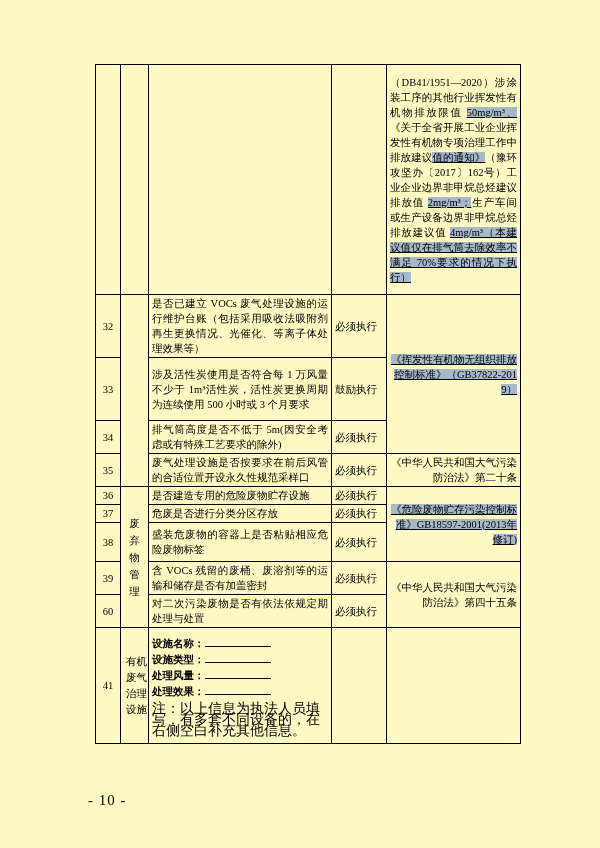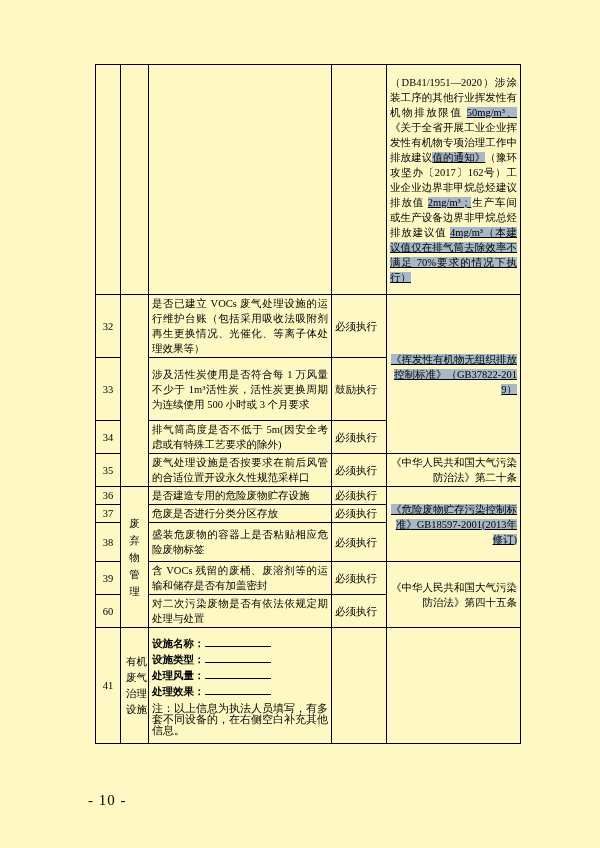--- a/index.html
+++ b/index.html
@@ -71,21 +71,21 @@
   tr.h41 { height: 116px; }
 
   .form-cell { vertical-align: middle; padding: 4px 6px; text-align: left; }
   .field { line-height: 16px; white-space: nowrap; font-weight: bold; }
   .blank {
     display: inline-block;
     width: 66px; height: 10px;
     border-bottom: 1px solid #000;
     vertical-align: baseline;
   }
-  .note { font-size: 11px; line-height: 11px; margin-top: 3px; text-align: left; word-break: break-all; }
+  .note { font-size: 14px; line-height: 11px; margin-top: 3px; text-align: left; word-break: break-all; }
 
   .footer {
     position: absolute;
     left: 88px; top: 792px;
     font-size: 15px;
     letter-spacing: 1px;
   }
 </style>
 </head>
 <body>

